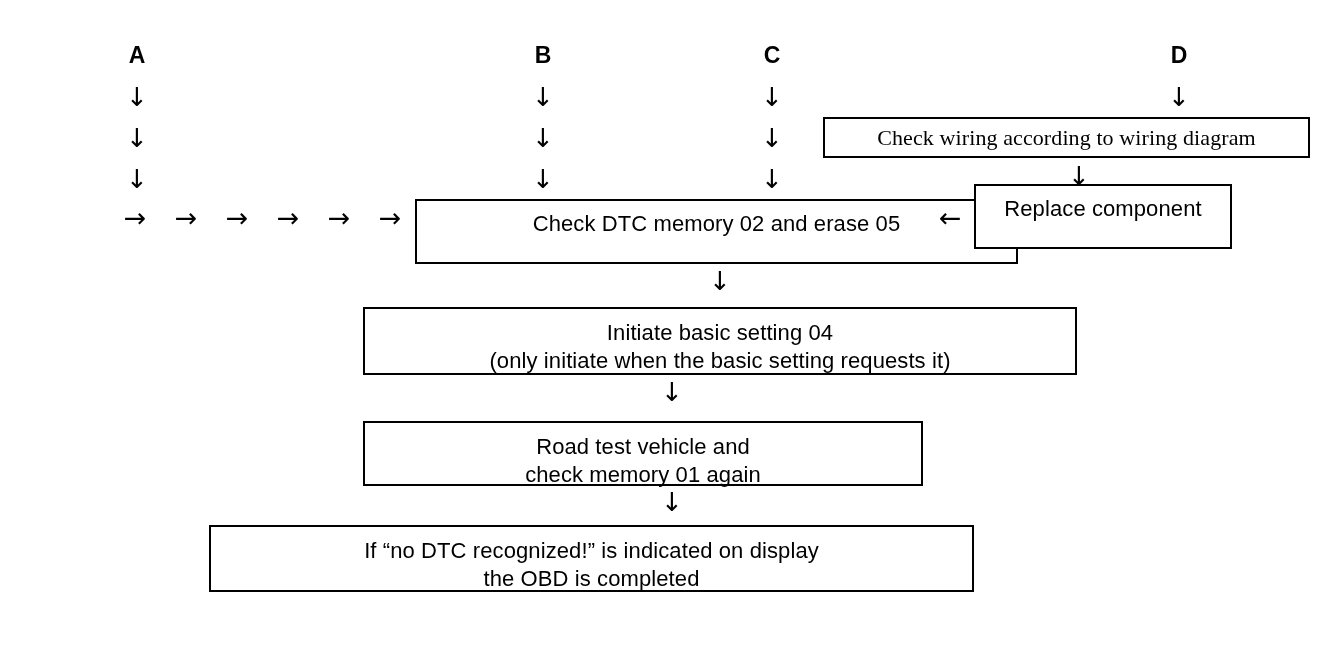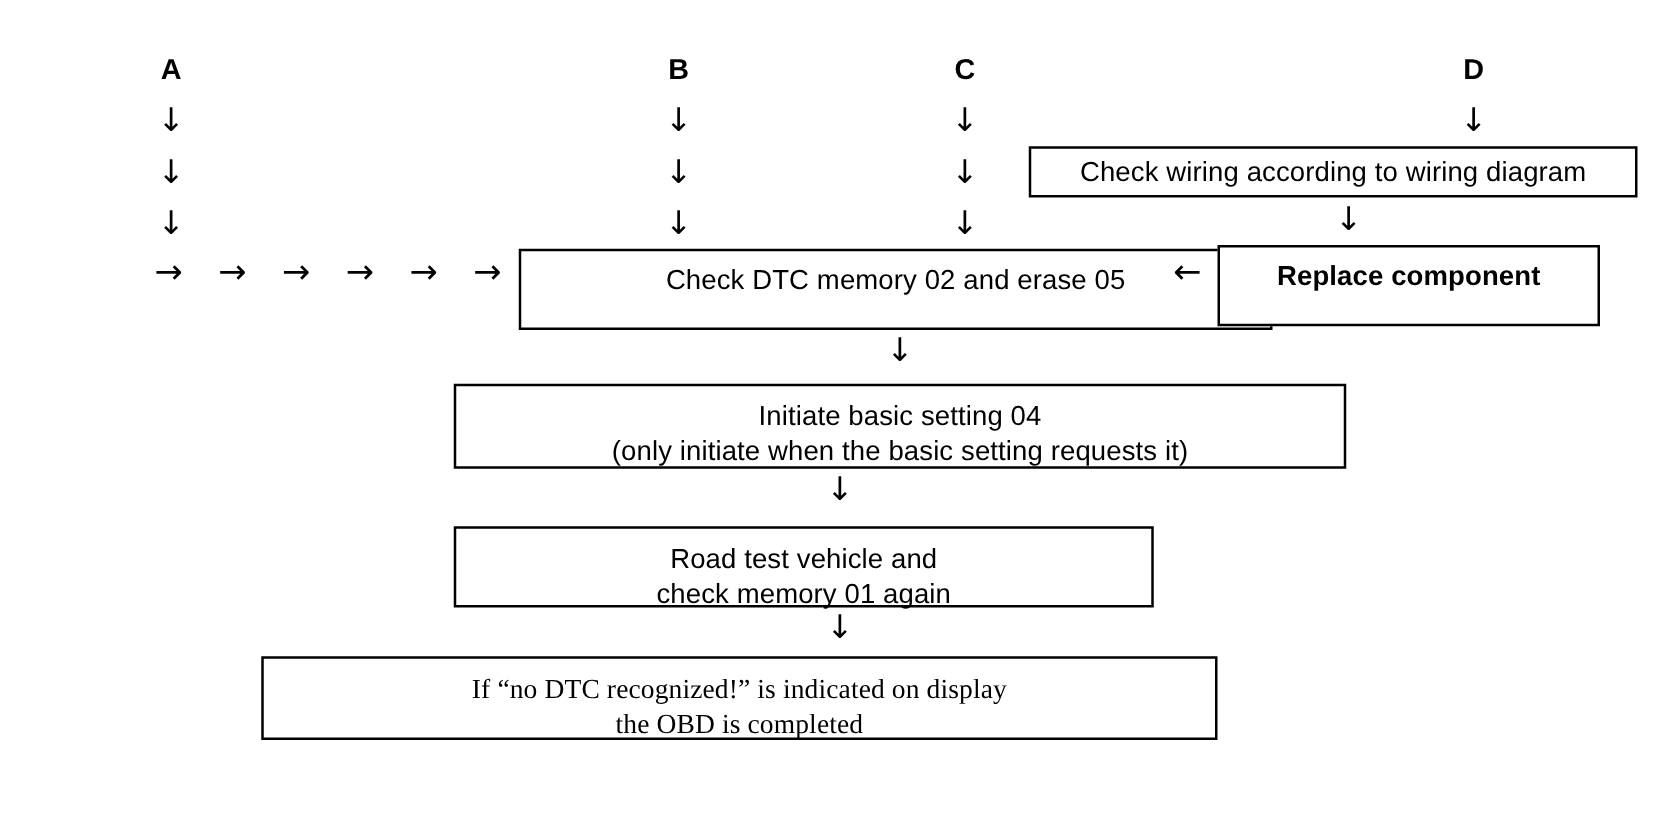--- a/index.html
+++ b/index.html
@@ -55,21 +55,21 @@
     justify-content: center;
   }
   .box-text {
     font-size: 22px;
     line-height: 28px;
     text-align: center;
     white-space: pre-line;
     letter-spacing: 0.1px;
   }
   .box.top-aligned .box-text { padding-top: 9px; }
-  .box.v-center { align-items: center; }
+  .box.v-center { align-items: center; font-family: Liberation Serif, serif; }
   .box.pad-top .box-text { padding-top: 10px; }
 </style>
 </head>
 <body>
 
 <div id="canvas">
 
   <div class="abs col-label" style="left:117px; top:44px;">A</div>
   <div class="abs col-label" style="left:523px; top:44px;">B</div>
   <div class="abs col-label" style="left:752px; top:44px;">C</div>
@@ -101,38 +101,38 @@
   <div class="abs arrow-h" style="left:270px; top:204px;">→</div>
   <div class="abs arrow-h" style="left:321px; top:204px;">→</div>
   <div class="abs arrow-h" style="left:372px; top:204px;">→</div>
 
   <div class="abs box top-aligned" style="left:415px; top:199px; width:603px; height:65px;">
     <div class="box-text">Check DTC memory 02 and erase 05</div>
   </div>
 
   <div class="abs arrow-h" style="left:932px; top:204px;">←</div>
 
-  <div class="abs box top-aligned" style="left:974px; top:196px; width:306px; height:65px;font-weight:bold;">
+  <div class="abs box top-aligned" style="left:974px; top:184px; width:258px; height:65px;">
     <div class="box-text">Replace component</div>
   </div>
 
   <div class="abs arrow" style="left:703px; top:268px;">↓</div>
 
   <div class="abs box pad-top" style="left:363px; top:307px; width:714px; height:68px;">
     <div class="box-text">Initiate basic setting 04
 (only initiate when the basic setting requests it)</div>
   </div>
 
   <div class="abs arrow" style="left:655px; top:379px;">↓</div>
 
   <div class="abs box pad-top" style="left:363px; top:421px; width:560px; height:65px;">
     <div class="box-text">Road test vehicle and
 check memory 01 again</div>
   </div>
 
   <div class="abs arrow" style="left:655px; top:489px;">↓</div>
 
-  <div class="abs box pad-top" style="left:209px; top:525px; width:765px; height:67px;font-family:Liberation Serif, serif;">
+  <div class="abs box pad-top" style="left:209px; top:525px; width:765px; height:67px;">
     <div class="box-text">If “no DTC recognized!” is indicated on display
 the OBD is completed</div>
   </div>
 
 </div>
 
 </body></html>

